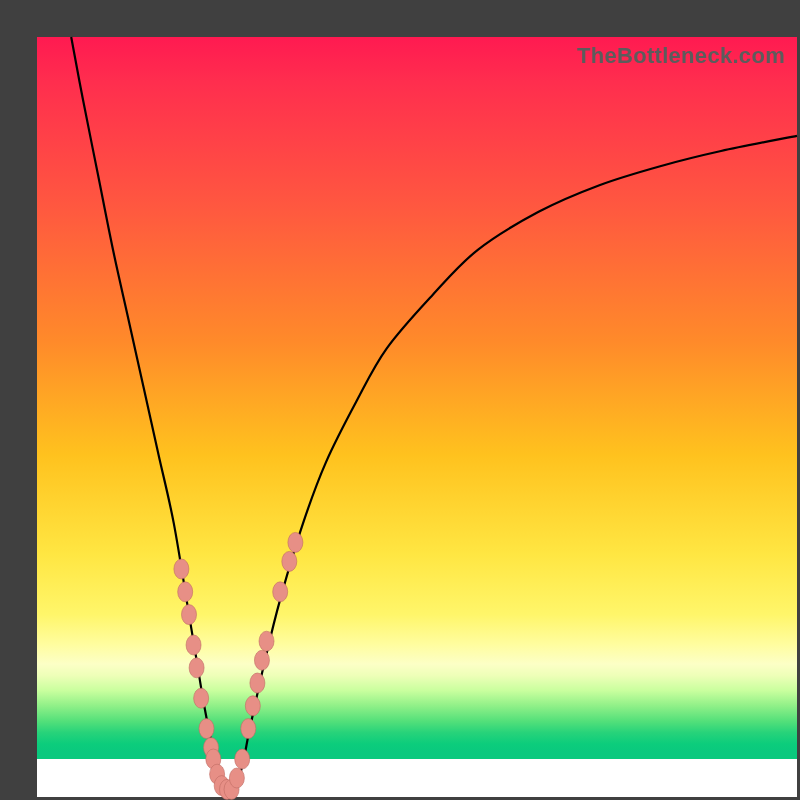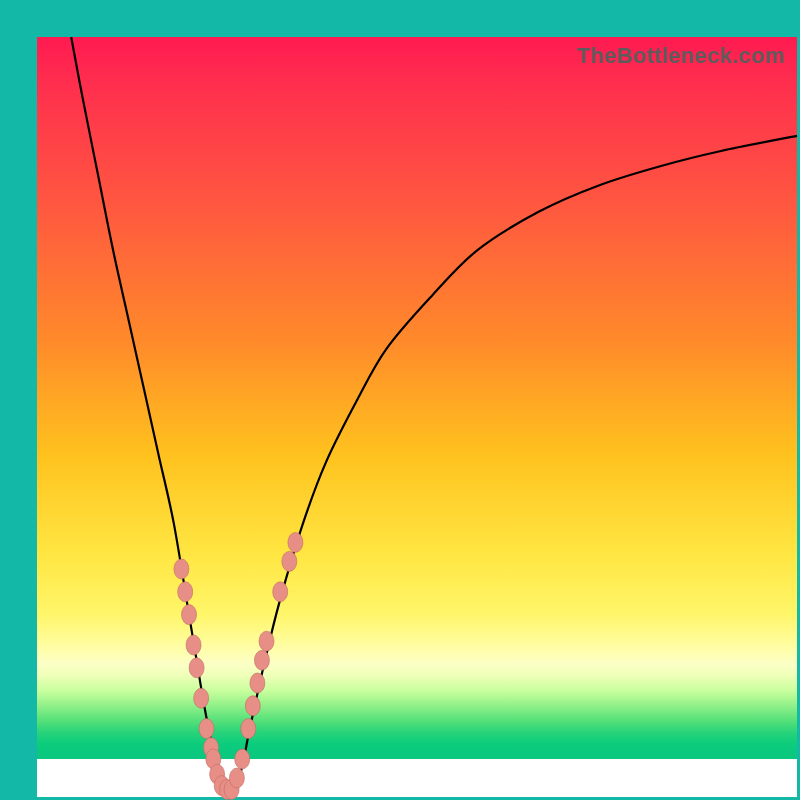--- a/index.html
+++ b/index.html
@@ -8,21 +8,21 @@
     width: 800px;
     height: 800px;
     overflow: hidden;
     background: #000;
     font-family: Arial, Helvetica, sans-serif;
   }
   .frame {
     position: relative;
     width: 800px;
     height: 800px;
-    background: #14b8a6;
+    background: #404040;
   }
   .plot-area {
     position: absolute;
     left: 37px;
     top: 37px;
     width: 760px;
     height: 760px;
     
     background: linear-gradient(
       to bottom,

